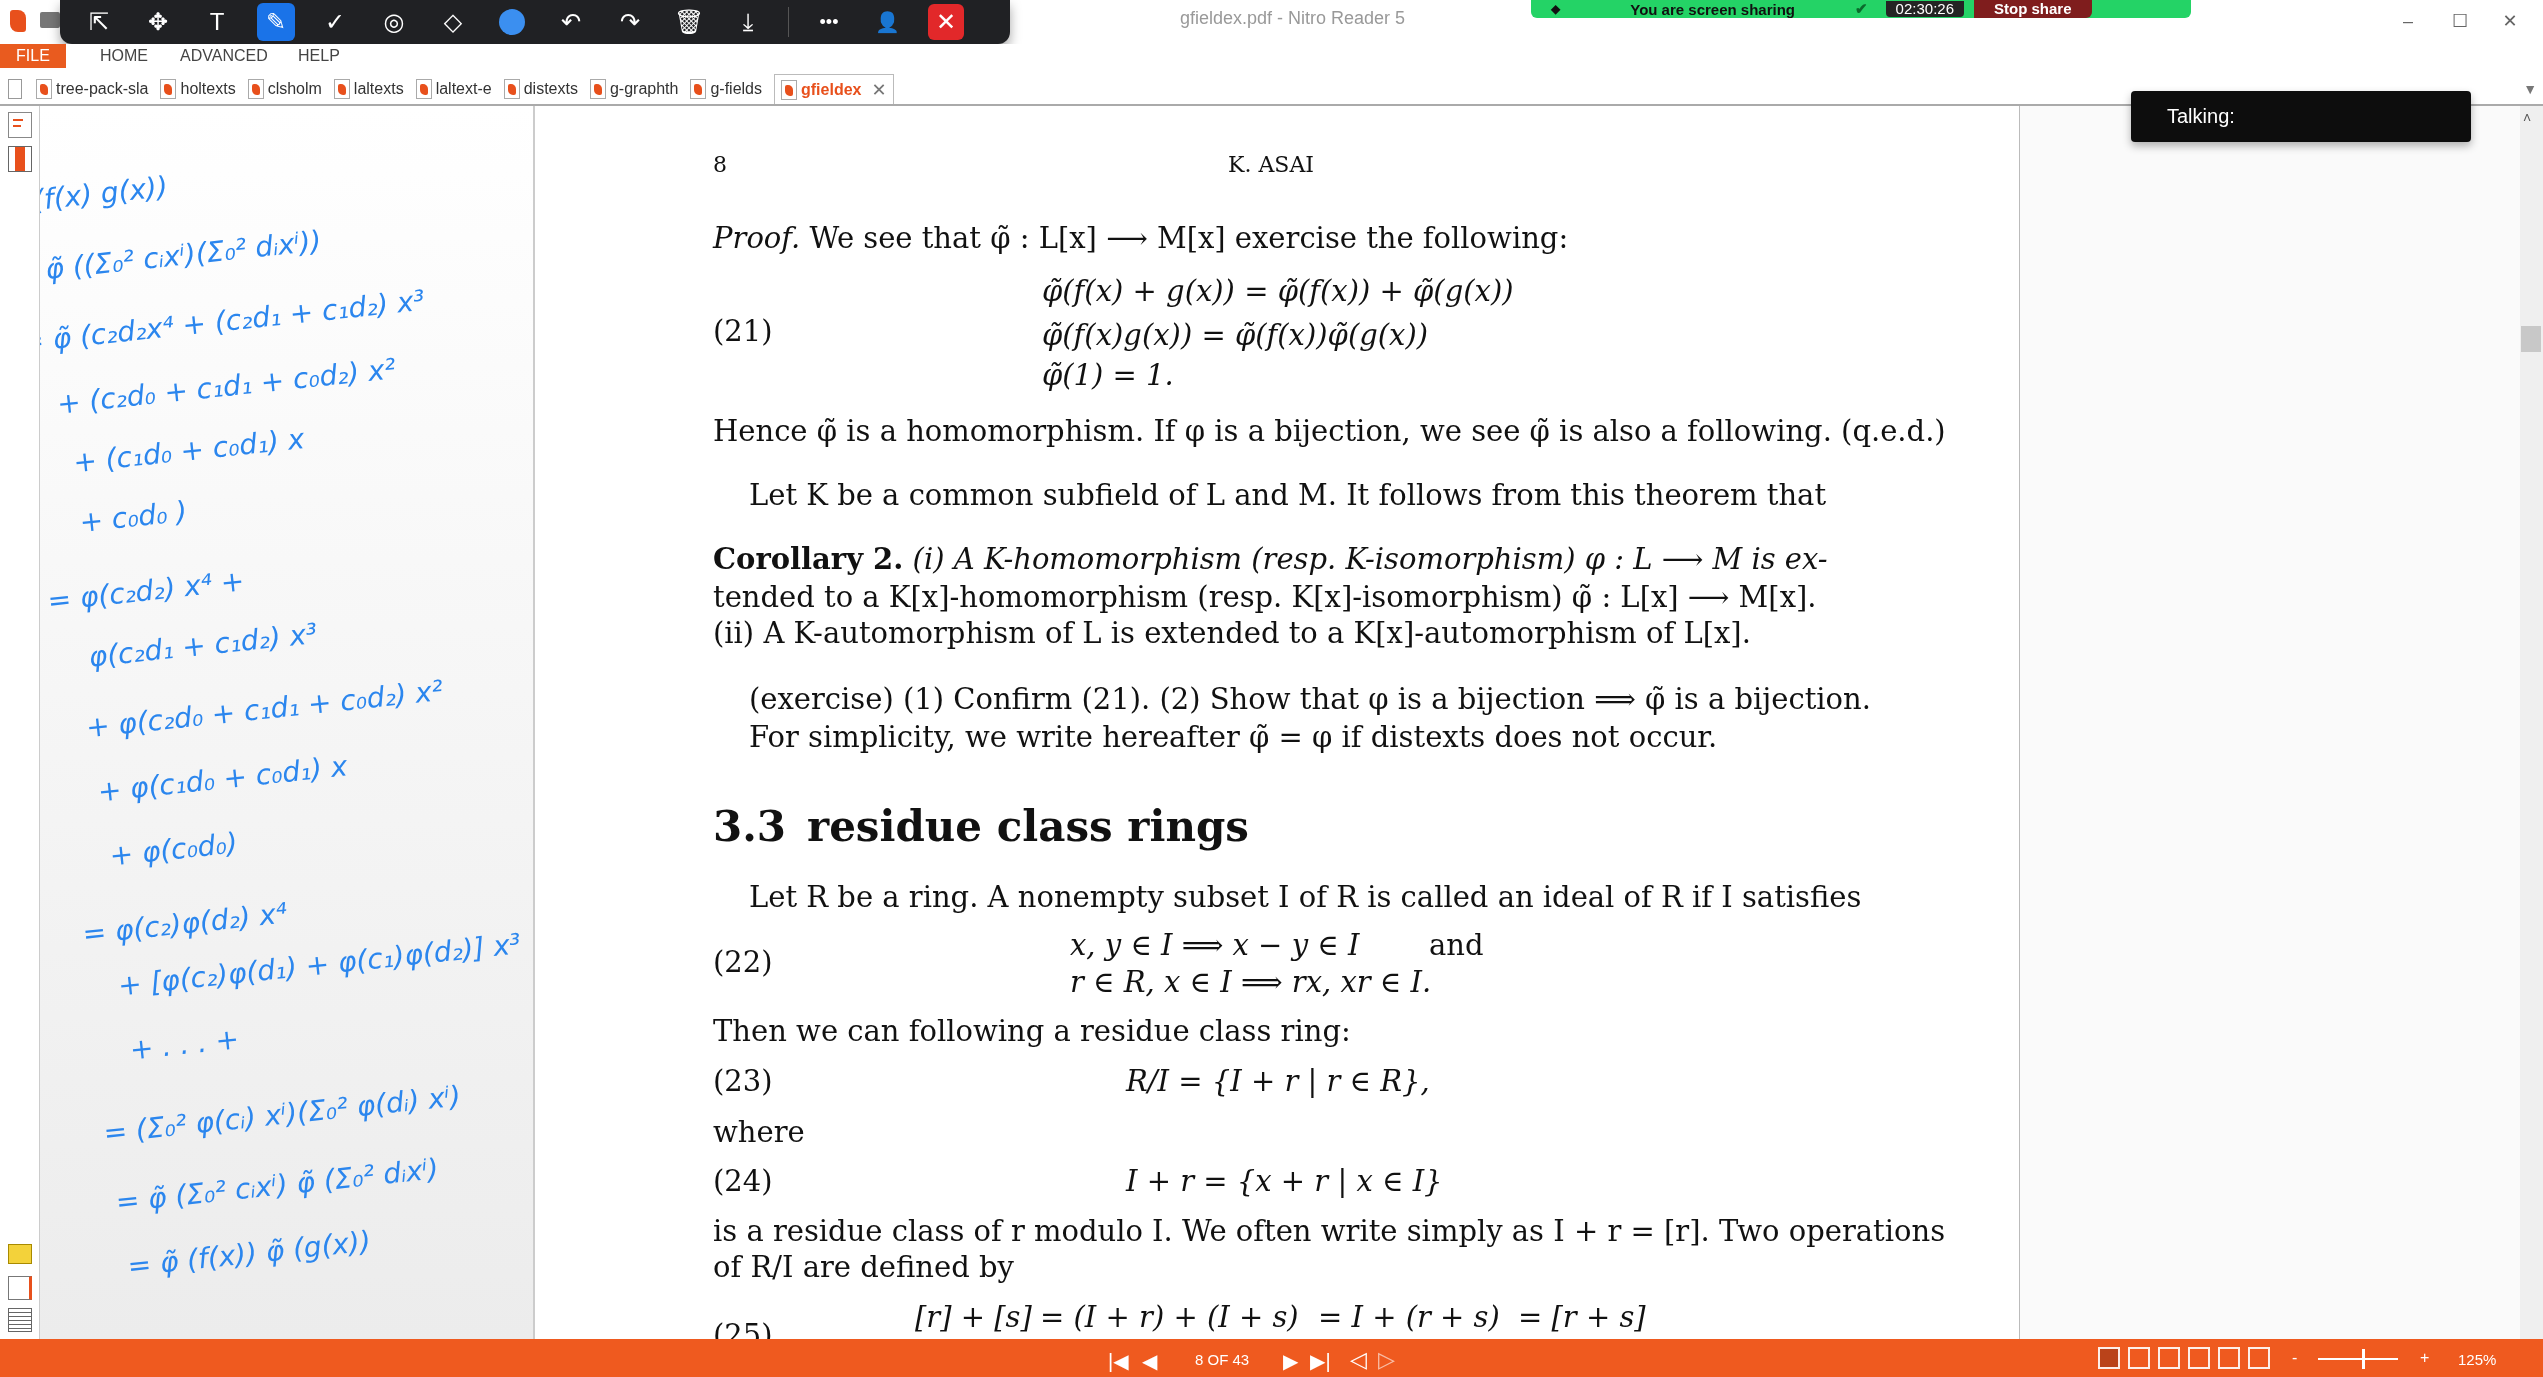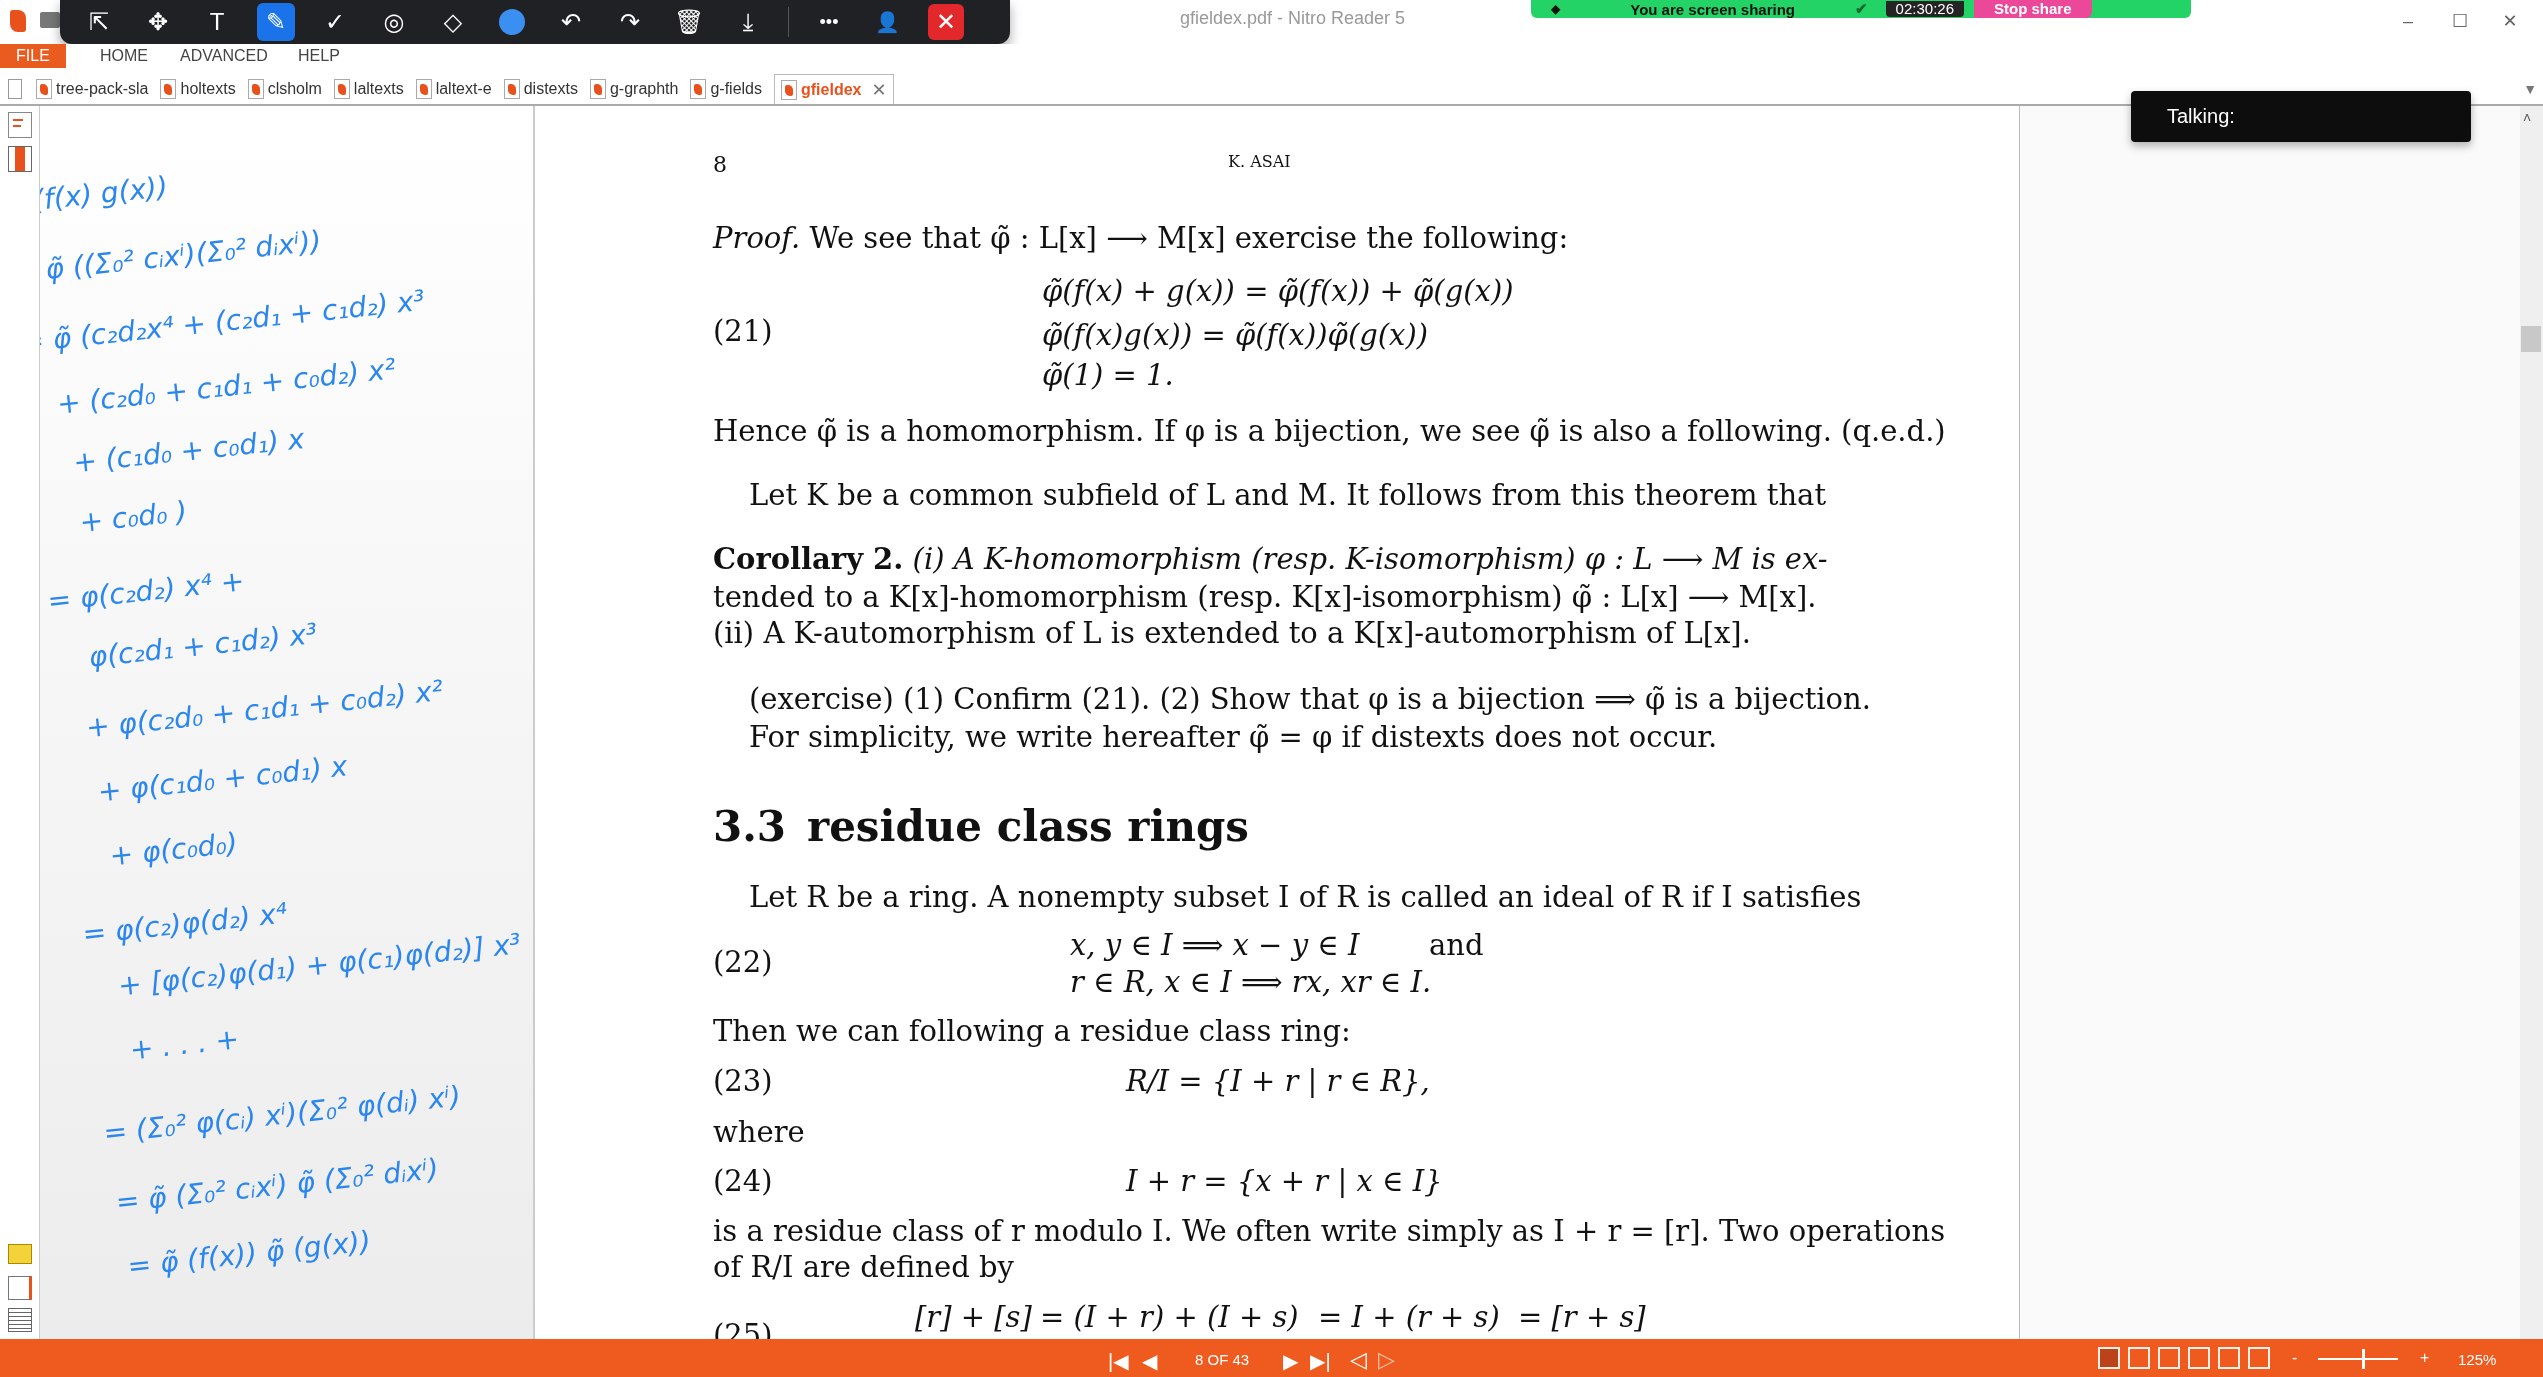--- a/index.html
+++ b/index.html
@@ -17,21 +17,21 @@
   #annot-toolbar { left: 60px; top: 0; width: 950px; height: 44px; background: #202124; border-radius: 0 0 12px 12px; box-shadow: 0 6px 12px rgba(0,0,0,.35); display: flex; align-items: center; padding-left: 20px; }
   .tb { width: 38px; height: 38px; margin-right: 21px; display: flex; align-items: center; justify-content: center; color: #fff; font-size: 24px; border-radius: 6px; }
   .tb.active { background: #1a73e8; }
   .tb.close { background: #e2282a; border-radius: 6px; width: 36px; height: 36px; }
   .tb-sep { width: 1px; height: 30px; background: #555; margin-right: 21px; }
   .dot { width: 26px; height: 26px; border-radius: 50%; background: #3b8ff0; }
 
   
   #share-banner { left: 1531px; top: 0; width: 660px; height: 18px; background: #24d366; border-radius: 0 0 6px 6px; display: flex; align-items: center; font-size: 15px; font-weight: bold; color: #111; overflow: hidden; }
   #share-timer { background: #242424; color: #fff; padding: 0 10px; height: 16px; line-height: 16px; border-radius: 0 0 4px 4px; margin-left: 18px; font-weight: normal; }
-  #stop-share { background: #ec4899; color: #fff; height: 18px; line-height: 18px; padding: 0 20px; margin-left: 10px; border-radius: 0 0 6px 0; }
+  #stop-share { background: #7f1d1d; color: #fff; height: 18px; line-height: 18px; padding: 0 20px; margin-left: 10px; border-radius: 0 0 6px 0; }
 
   
   #ribbon { left: 0; top: 44px; width: 2543px; height: 24px; background: #fff; }
   #file-tab { left: 0; top: 44px; width: 66px; height: 24px; background: #e95b1f; color: #fff; font-size: 16px; text-align: center; line-height: 24px; }
   .menu { top: 47px; font-size: 16px; color: #444; }
 
   
   #tabs { left: 0; top: 74px; width: 2543px; height: 32px; border-bottom: 2px solid #aaa; display: flex; align-items: center; }
   .doc-tab { display: flex; align-items: center; height: 30px; font-size: 16px; color: #333; margin-right: 12px; }
   .doc-tab .pdf { width: 16px; height: 20px; border: 1px solid #aaa; background: #fff; position: relative; margin-right: 4px; }
@@ -184,21 +184,21 @@
       <text x="25" y="1085">= φ̃ (Σ₀² cᵢxⁱ) φ̃ (Σ₀² dᵢxⁱ)</text>
       <text x="30" y="1150">= φ̃ (f(x)) φ̃ (g(x))</text>
     </g>
   </svg>
 </div>
 
 <div id="page" class="abs"></div>
 <div id="right-gutter" class="abs"></div>
 
 <div class="abs tex" style="left:713px;top:152px;font-size:22px">8</div>
-<div class="abs tex" style="left:1228px;top:152px;font-size:16px">K. ASAI</div>
+<div class="abs tex" style="left:1228px;top:152px;font-size:22px">K. ASAI</div>
 
 <div class="abs tex" style="left:713px;top:221px;white-space:nowrap">
   <i>Proof.</i>
   <span>We see that φ̃ : L[x] ⟶ M[x] exercise the following:</span>
 </div>
 <div class="abs tex" style="left:713px;top:314px">(21)</div>
 <div class="abs tex eqn" style="left:1042px;top:274px;white-space:nowrap">φ̃(f(x) + g(x)) = φ̃(f(x)) + φ̃(g(x))</div>
 <div class="abs tex eqn" style="left:1042px;top:318px;white-space:nowrap">φ̃(f(x)g(x)) = φ̃(f(x))φ̃(g(x))</div>
 <div class="abs tex eqn" style="left:1042px;top:358px;white-space:nowrap">φ̃(1) = 1.</div>
 

